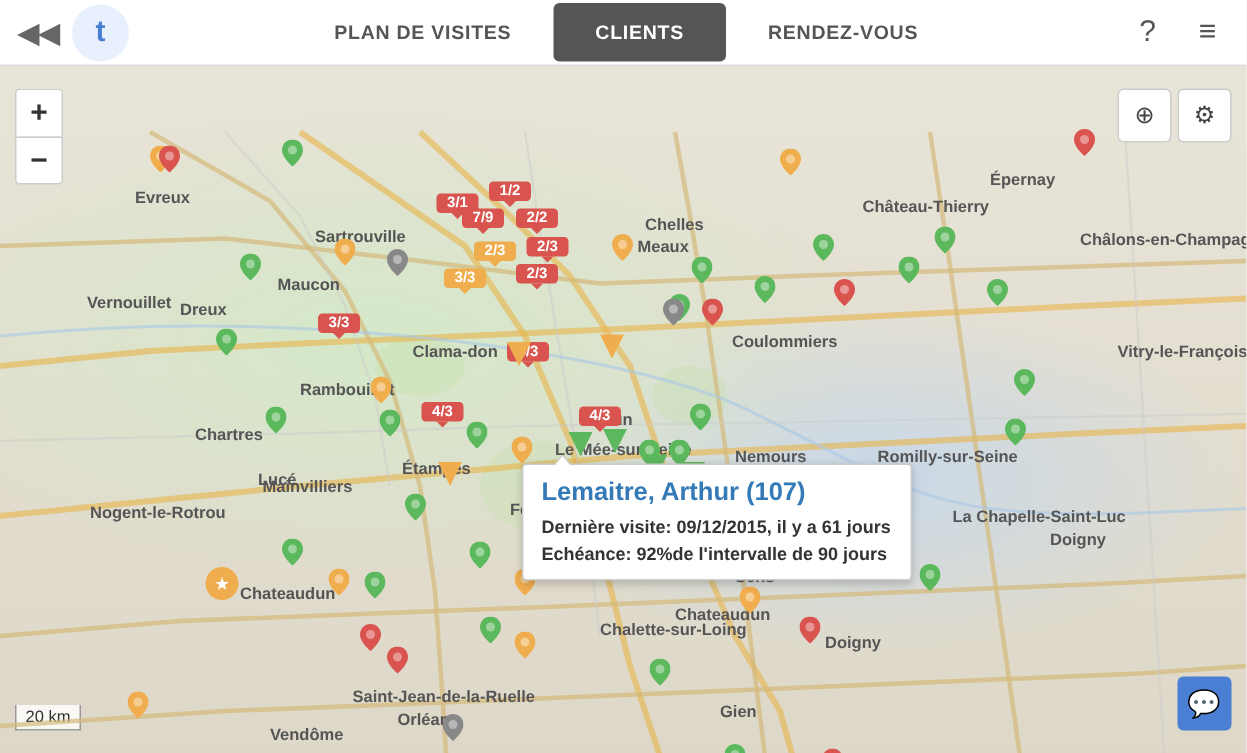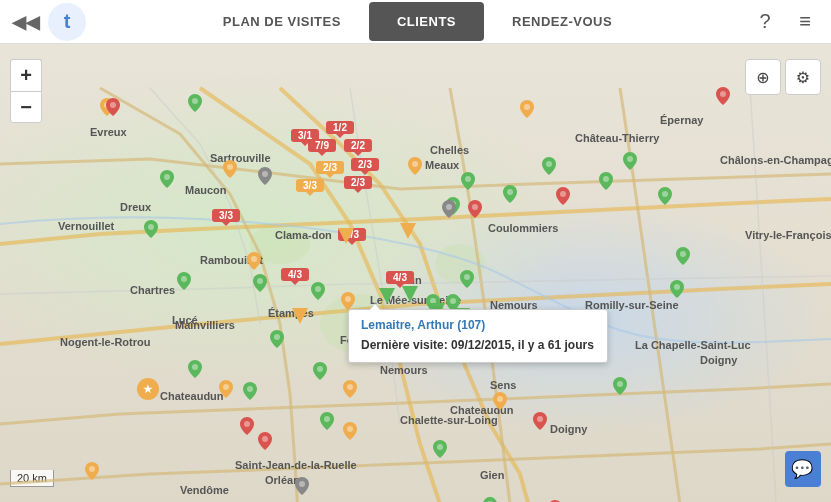--- a/index.html
+++ b/index.html
@@ -247,21 +247,21 @@
       position: absolute;
       top: -6px; left: 21px;
       width: 0; height: 0;
       border-left: 5px solid transparent;
       border-right: 5px solid transparent;
       border-bottom: 6px solid #fff;
     }
     .tooltip-title {
       color: #337ab7;
       font-weight: bold;
-      font-size: 12px;
+      font-size: 17px;
       margin-bottom: 4px;
     }
     .tooltip-row {
       color: #333;
       line-height: 1.5;
     }
     .tooltip-row span {
       font-weight: bold;
     }
 
@@ -337,21 +337,21 @@
     <path class="road-minor" d="M150,44 L200,100 L230,160 L250,220 L260,280"></path>
     <path class="road-minor" d="M0,250 L200,245 L350,240 L500,238 L650,235 L831,232"></path>
     <path class="road-minor" d="M350,44 L360,110 L370,170 L380,230 L390,300 L400,380"></path>
     <path class="road-minor" d="M750,44 L755,120 L760,200 L765,280 L770,360 L775,440 L778,502"></path>
 
     <path class="river" d="M0,180 Q100,170 200,175 Q300,180 380,195 Q460,210 500,230 Q540,250 580,270 Q620,290 660,295 Q700,300 760,298 L831,295"></path>
   </svg>
 
   <div id="city-labels">
       <div class="city-label" style="left: 90px; top: 82px;">Evreux</div>
-      <div class="city-label" style="left: 58px; top: 152px; margin-top: 24px;">Vernouillet</div>
+      <div class="city-label" style="left: 58px; top: 152px;">Vernouillet</div>
       <div class="city-label" style="left: 120px; top: 157px;">Dreux</div>
       <div class="city-label" style="left: 200px; top: 210px;">Rambouillet</div>
       <div class="city-label" style="left: 130px; top: 240px;">Chartres</div>
       <div class="city-label" style="left: 172px; top: 270px;">Lucé</div>
       <div class="city-label" style="left: 175px; top: 275px;">Mainvilliers</div>
       <div class="city-label" style="left: 160px; top: 346px;">Chateaudun</div>
       <div class="city-label" style="left: 180px; top: 440px;">Vendôme</div>
       <div class="city-label" style="left: 210px; top: 415px; margin-left: 25px;">Saint-Jean-de-la-Ruelle</div>
       <div class="city-label" style="left: 265px; top: 430px;">Orléans</div>
       <div class="city-label" style="left: 268px; top: 263px;">Étampes</div>
@@ -640,16 +640,19 @@
       <div class="tri-marker yellow" style="left: 300px; top: 280px;"></div>
       <div class="tri-marker yellow" style="left: 408px; top: 195px;"></div>
       <div class="star-marker" style="left: 148px; top: 345px;">★</div>
     </div>
 
   <div class="tooltip-popup" style="left: 348px; top: 265px;">
     <div class="tooltip-title">Lemaitre, Arthur (107)</div>
     <div class="tooltip-row">
       <span>Dernière visite:</span> <span>09/12/2015</span><span>, il y a 61 jours</span>
     </div>
+    <div class="tooltip-row">
+      <span>Echéance:</span> <span>92%</span><span>de l'intervalle de 90 jours</span>
+    </div>
   </div>
 
   <div class="chat-btn">💬</div>
 </div>
 
 </body></html>

